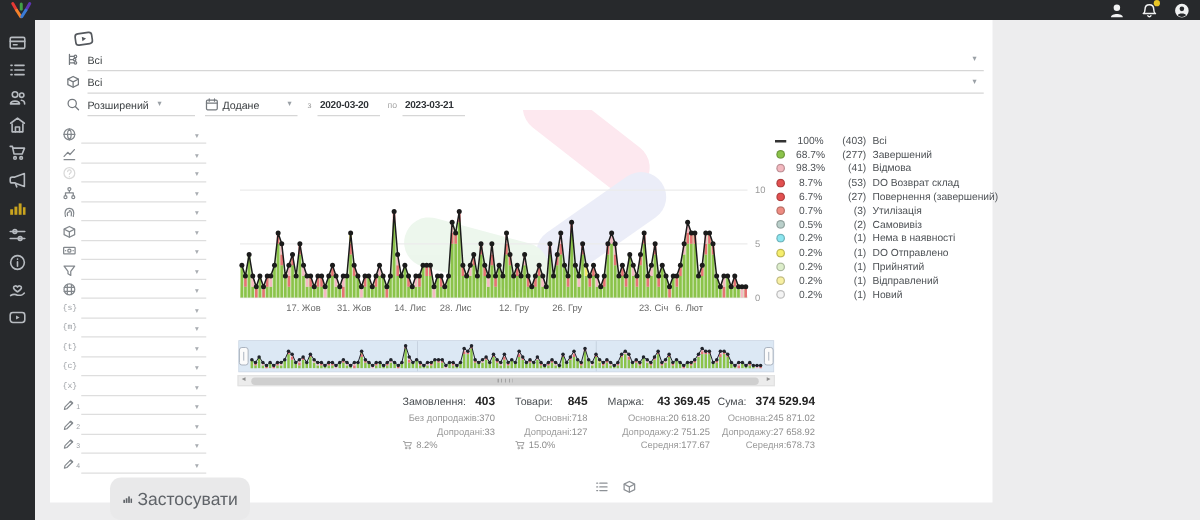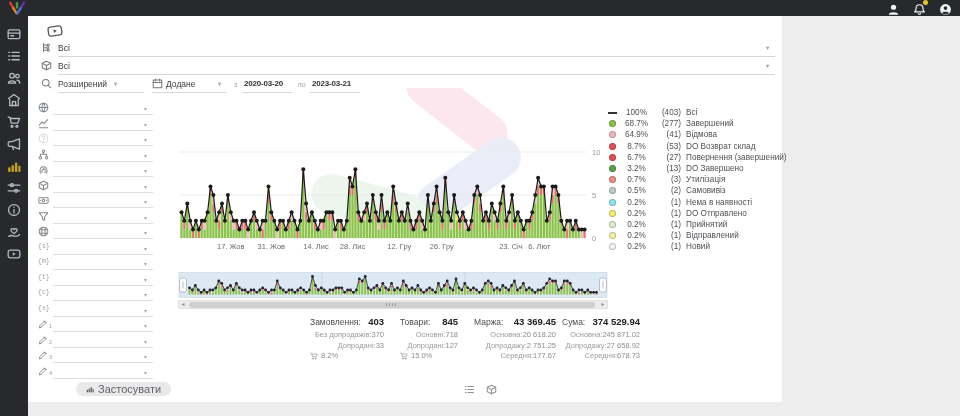--- a/index.html
+++ b/index.html
@@ -8,38 +8,38 @@
   .topbar{position:absolute;left:0;top:0;width:960px;height:16px;background:#27292c;z-index:6}
   .logo{position:absolute;left:7px;top:1px;width:20px;height:14px}
   .topbar-icons{position:absolute;right:8px;top:1.5px;display:flex;gap:13px;align-items:center}
   .tbi{position:relative;width:13px;height:13px;color:#f1f2f3;cursor:pointer}
   .tbi svg{width:13px;height:13px}
   .badge{position:absolute;right:-2px;top:-2px;width:5px;height:5px;border-radius:50%;background:#e9c626}
   .sidebar{position:absolute;left:0;top:16px;width:28px;height:400px;background:#27292c;display:flex;flex-direction:column;align-items:center;padding-top:11px;gap:8px;box-sizing:border-box;z-index:5}
   .sbitem{width:14px;height:14px;color:#b7bbc0;cursor:pointer;flex:0 0 auto}
   .sbitem svg{width:14px;height:14px}
   .sbitem.active{color:#c9a41f}
-  .content{position:absolute;left:28px;top:16px;width:754px;height:386px;background:#ffffff}
+  .content{position:absolute;left:40px;top:16px;width:754px;height:386px;background:#ffffff}
   .ico{display:inline-flex}
   .ico svg{display:block}
   .fic{position:absolute;color:#74797e}
   .fval{position:absolute;font-size:8.5px;color:#3c4043}
   .fcaret{position:absolute;font-size:6.5px;color:#9aa0a6;line-height:1;cursor:pointer}
   .fline{position:absolute;height:1px;background:#d6d6d6}
   .glabel{position:absolute;font-size:7px;color:#a5a5a5}
   .dateval{position:absolute;font-size:8px;font-weight:700;color:#2f3337;letter-spacing:-.2px;cursor:text}
   .video-hint{position:absolute;left:16px;top:7px;color:#55595e;transform:rotate(-8deg);cursor:pointer}
   .fcrow{position:absolute;left:0;width:140px;height:15px}
   .fcrow .fci{position:absolute;left:10px;top:0;color:#83888d}
   .fcrow .fci.dim{color:#d9d9d9}
   .fcrow .txtico{font-size:6.5px;color:#9b9fa4;font-family:"Liberation Mono","DejaVu Sans Mono",monospace}
   .fcrow .pnum{font-size:5.5px;color:#9b9fa4;position:relative;top:4px;left:1px}
   .fcrow .fline2{position:absolute;left:25px;top:12px;width:100px;height:1px;background:#dedede}
   .fcrow .fcaret2{position:absolute;left:116px;top:3px;font-size:6px;color:#a9adb2;cursor:pointer}
-  .apply{position:absolute;left:48px;top:366px;height:14px;border:none;border-radius:9px;background:#e9e9ea;color:#5f6368;font-size:11px;display:flex;align-items:center;gap:4px;padding:0 10px;font-family:inherit;cursor:pointer}
+  .apply{position:absolute;left:48px;top:366px;height:34px;border:none;border-radius:9px;background:#e9e9ea;color:#5f6368;font-size:14px;display:flex;align-items:center;gap:4px;padding:0 10px;font-family:inherit;cursor:pointer}
   .legend{position:absolute;left:580px;top:91px;width:172px}
   .lrow{display:flex;align-items:center;height:11.2px;font-size:8.2px;color:#4e5256;cursor:pointer}
   .lsw{width:9px;height:9px;margin-right:5px;display:flex;align-items:center;justify-content:center;flex:0 0 auto}
   .ldot{width:7px;height:7px;border-radius:50%;border:1px solid rgba(0,0,0,.22);box-sizing:border-box}
   .lline{width:9px;height:2px;background:#333}
   .lpct{width:29px;text-align:center;flex:0 0 auto}
   .lcnt{width:30px;text-align:right;flex:0 0 auto;margin-right:5px}
   .llabel{white-space:nowrap}
   .stats{position:absolute;left:0;top:300px;width:754px;height:70px}
   .scol{position:absolute;top:0}
@@ -800,47 +800,39 @@
             <span class="ldot" style="background: rgb(139, 195, 74);"></span>
           </span>
           <span class="lpct">68.7%</span>
           <span class="lcnt">(277)</span>
           <span class="llabel">Завершений</span>
         </div>
         <div class="lrow">
           <span class="lsw">
             <span class="ldot" style="background: rgb(243, 184, 191);"></span>
           </span>
-          <span class="lpct">64.9%</span>
+          <span class="lpct">98.3%</span>
           <span class="lcnt">(41)</span>
           <span class="llabel">Відмова</span>
         </div>
         <div class="lrow">
           <span class="lsw">
             <span class="ldot" style="background: rgb(226, 80, 80);"></span>
           </span>
           <span class="lpct">8.7%</span>
           <span class="lcnt">(53)</span>
           <span class="llabel">DO Возврат склад</span>
         </div>
         <div class="lrow">
           <span class="lsw">
             <span class="ldot" style="background: rgb(226, 80, 80);"></span>
           </span>
           <span class="lpct">6.7%</span>
           <span class="lcnt">(27)</span>
           <span class="llabel">Повернення (завершений)</span>
-        </div>
-        <div class="lrow">
-          <span class="lsw">
-            <span class="ldot" style="background: rgb(85, 165, 70);"></span>
-          </span>
-          <span class="lpct">3.2%</span>
-          <span class="lcnt">(13)</span>
-          <span class="llabel">DO Завершено</span>
         </div>
         <div class="lrow">
           <span class="lsw">
             <span class="ldot" style="background: rgb(238, 140, 130);"></span>
           </span>
           <span class="lpct">0.7%</span>
           <span class="lcnt">(3)</span>
           <span class="llabel">Утилізація</span>
         </div>
         <div class="lrow">

